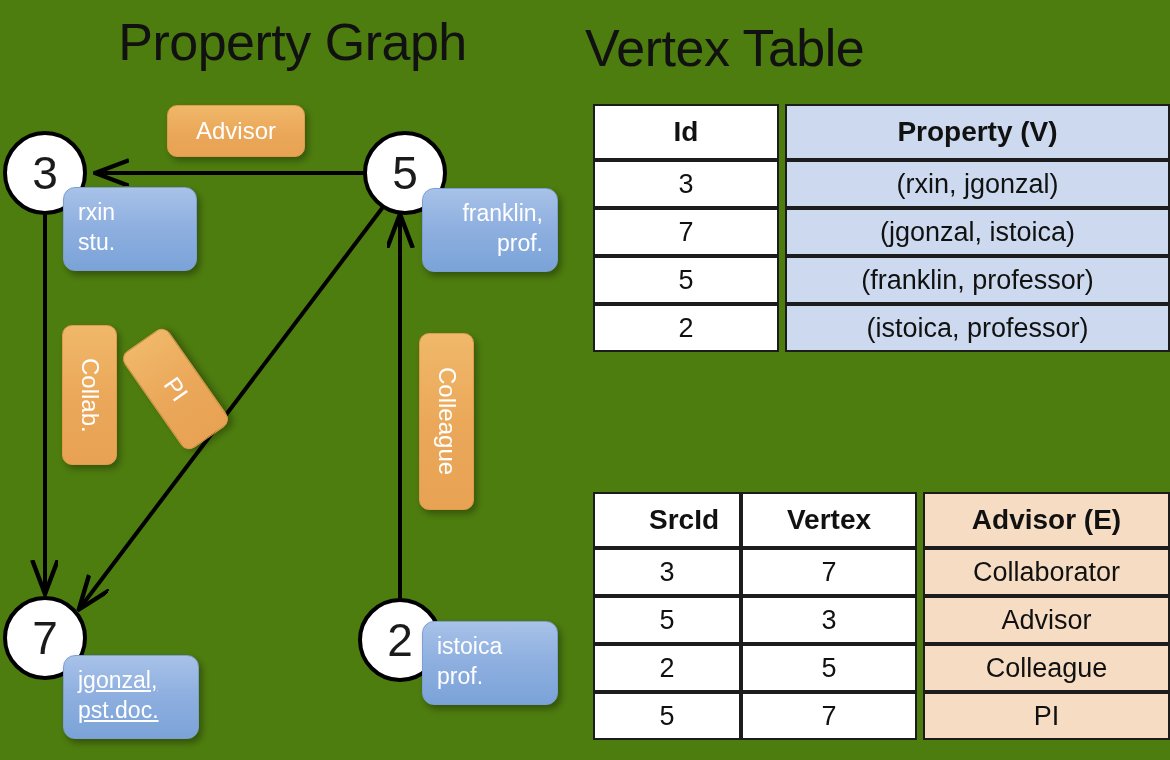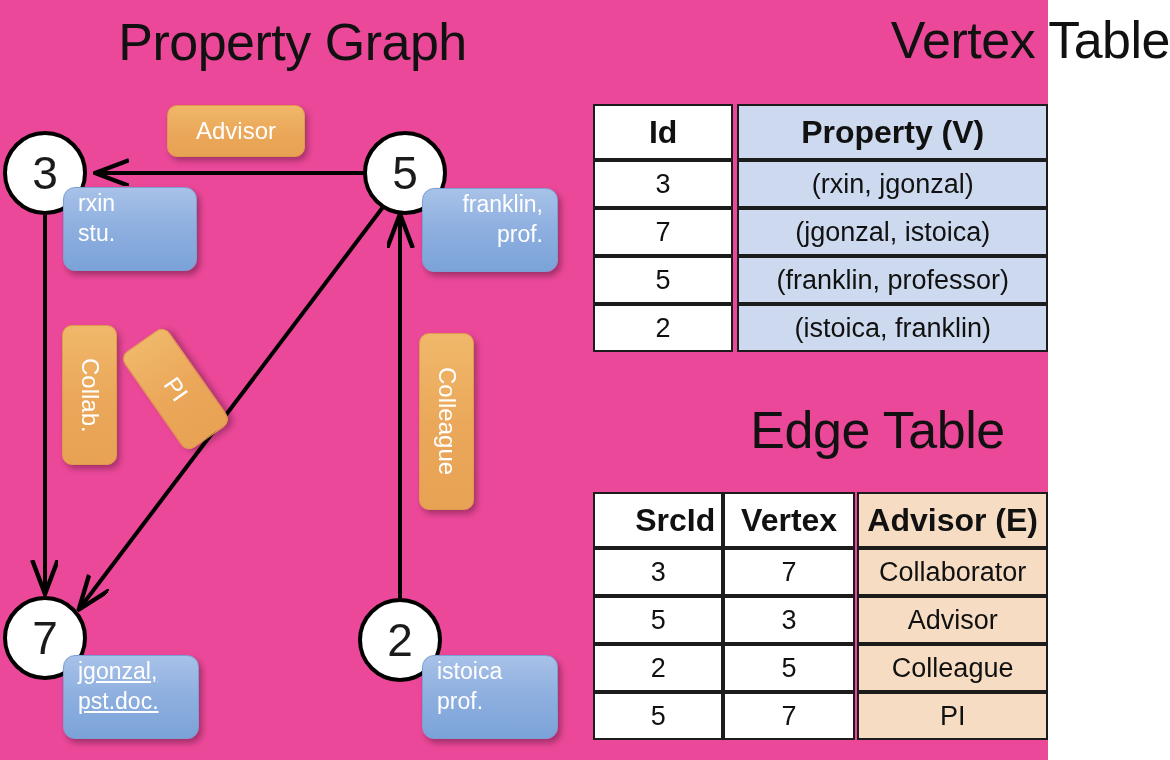--- a/index.html
+++ b/index.html
@@ -4,33 +4,33 @@
 <title>Property Graph</title>
 <style>
   * { box-sizing: border-box; }
   html, body {
     margin: 0; padding: 0;
     width: 1170px; height: 760px;
     background: #ffffff;
     font-family: "Liberation Sans", sans-serif;
     overflow: hidden;
   }
-  #root { position: relative; width: 1048px; height: 760px; background:#ec4899; }
+  #root { position: relative; width: 1170px; height: 760px; background:#4d7c0f; }
 
   
   .title {
     position: absolute;
     font-family: "Liberation Sans", sans-serif;
     font-weight: 400;
     color: #111;
     white-space: nowrap;
     letter-spacing: -0.5px;
   }
   #title-property-graph { left: 0; top: 12px; width: 585px; text-align: center; font-size: 52px; }
-  #title-vertex-table   { left: 585px; top: 10px; width: 585px; text-align: right; font-size: 52px; }
+  #title-vertex-table   { left: 585px; top: 18px; width: 585px; text-align: left; font-size: 52px; }
   #title-edge-table     { left: 585px; top: 400px; width: 585px; text-align: center; font-size: 52px; }
 
   
   #graph { position: absolute; left: 0; top: 0; width: 585px; height: 760px; }
   #graph-svg { position: absolute; left: 0; top: 0; width: 585px; height: 760px; }
 
   .node-circle {
     position: absolute;
     border: 4px solid #000;
     border-radius: 50%;
@@ -43,21 +43,21 @@
 
   .prop-box {
     position: absolute;
     border-radius: 12px;
     background: linear-gradient(to bottom, #a8c2e8 0%, #8fb0e0 45%, #7ba3d8 100%);
     border: 1px solid #7b9fd4;
     box-shadow: 3px 4px 6px rgba(0,0,0,0.33);
     color: #ffffff;
     font-size: 23px;
     line-height: 1.32;
-    padding: 0 14px;
+    padding: 9px 14px;
     z-index: 4;
     font-family: "Liberation Sans", sans-serif;
   }
 
   .edge-label {
     position: absolute;
     border-radius: 10px;
     background: linear-gradient(to bottom, #f0b86a 0%, #eba85a 50%, #e8a254 100%);
     border: 1px solid #e09a4c;
     box-shadow: 3px 4px 6px rgba(0,0,0,0.30);
@@ -77,37 +77,36 @@
     text-align: center;
     font-weight: 400;
     font-size: 27px;
     color: #111;
     font-family: "Liberation Sans", sans-serif;
     padding: 0;
     height: 48px;
     vertical-align: middle;
     background: #fff;
   }
-  .tbl th { font-weight: bold; font-size: 32px; }
+  .tbl th { font-weight: bold; font-size: 28px; }
   .hdr-row th { height: 56px; }
   .prop-v { background: #ccd9ee !important; }
   .prop-e { background: #f5dcc2 !important; }
   .gapcol { border: none !important; background: transparent !important; width: 6px; }
 
   #vertex-table { left: 593px; top: 104px; }
   #edge-table   { left: 593px; top: 492px; }
 </style>
 </head>
 <body>
 
 <div id="root">
 
   <div class="title" id="title-property-graph">Property Graph</div>
   <div class="title" id="title-vertex-table">Vertex Table</div>
-  <div class="title" id="title-edge-table">Edge Table</div>
 
   <div id="graph">
 
     <svg id="graph-svg" viewBox="0 0 585 760">
       <defs>
         <marker id="arrow" markerWidth="9" markerHeight="9" refX="8" refY="3.2" orient="auto" markerUnits="strokeWidth">
           <path d="M0,0 L8.5,3.2 L0,6.4" fill="none" stroke="#000" stroke-width="1.1"></path>
         </marker>
       </defs>
 
@@ -138,21 +137,21 @@
       <div>stu.</div>
     </div>
     <div class="prop-box" style="left:422px; top:188px; width:136px; height:84px;text-align:right;">
       <div>franklin,</div>
       <div>prof.</div>
     </div>
     <div class="prop-box" style="left:63px; top:655px; width:136px; height:84px;text-decoration:underline;">
       <div>jgonzal,</div>
       <div>pst.doc.</div>
     </div>
-    <div class="prop-box" style="left:422px; top:655px; width:136px; height:84px;border-radius:12px;">
+    <div class="prop-box" style="left:422px; top:621px; width:136px; height:84px;border-radius:12px;">
       <div>istoica</div>
       <div>prof.</div>
     </div>
 
     <div class="edge-label" style="left:167px; top:105px; width:138px; height:52px;">
       <span>Advisor</span>
     </div>
 
     <div class="edge-label" style="left:62px; top:325px; width:55px; height:140px;">
       <span class="vert-text">Collab.</span>
@@ -185,21 +184,21 @@
       <td class="prop-v">(jgonzal, istoica)</td>
     </tr>
     <tr>
       <td>5</td>
       <td class="gapcol"></td>
       <td class="prop-v">(franklin, professor)</td>
     </tr>
     <tr>
       <td>2</td>
       <td class="gapcol"></td>
-      <td class="prop-v">(istoica, franklin)</td>
+      <td class="prop-v">(istoica, professor)</td>
     </tr>
   </tbody>
     </table>
 
   <table class="tbl" id="edge-table">
     <tbody>
         <tr class="hdr-row">
       <th style="width:148px;padding-left:34px;">SrcId</th>
       <th style="width:176px;">Vertex</th>
       <td class="gapcol"></td>

